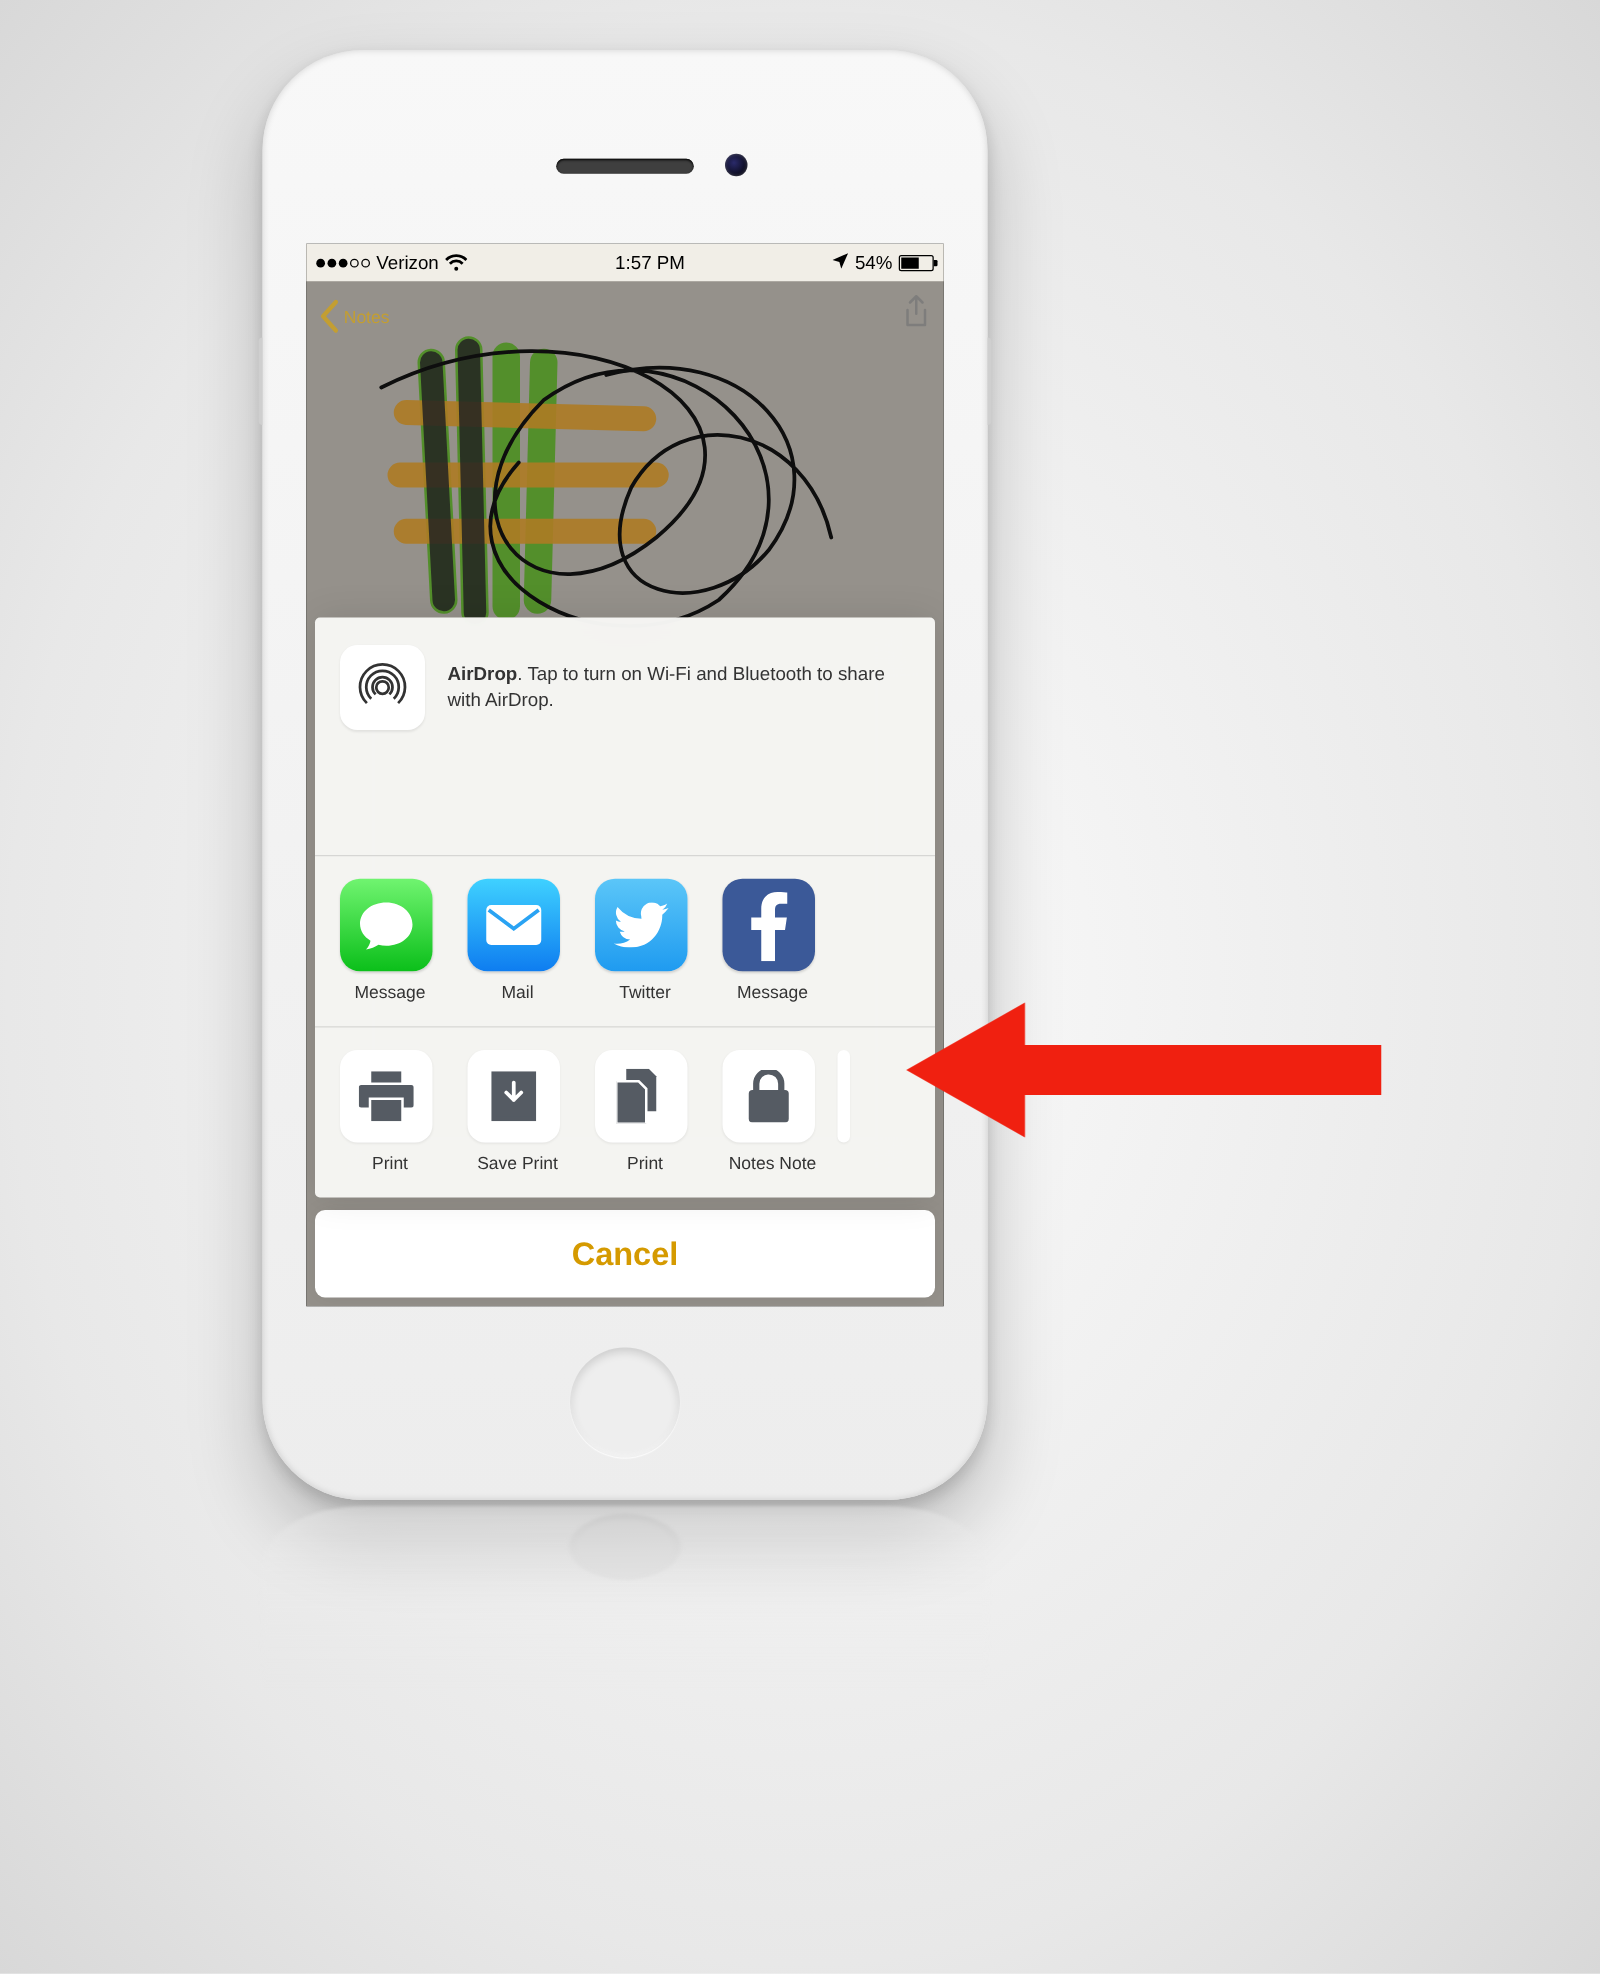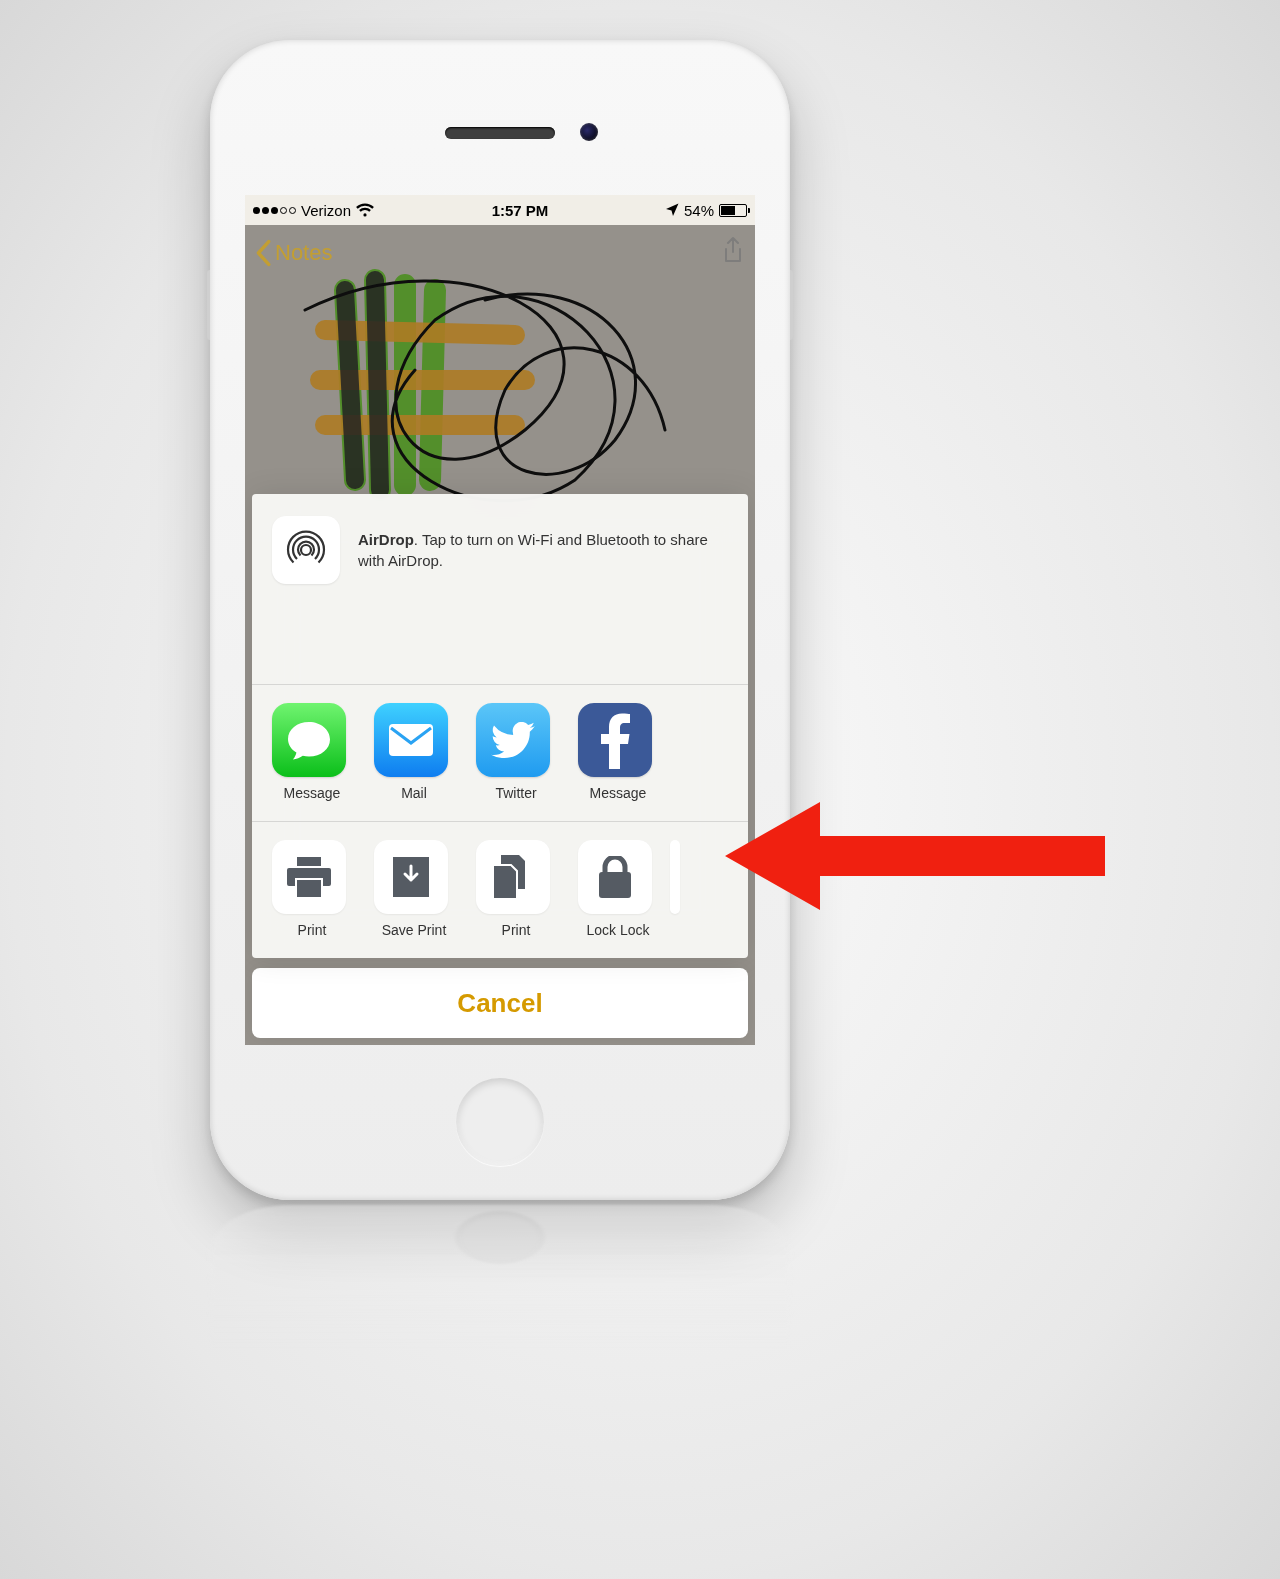--- a/index.html
+++ b/index.html
@@ -128,21 +128,21 @@
     display:flex;
     align-items:center;
     justify-content:space-between;
     padding:0 10px;
     z-index:5;
   }
   .nav-back {
     display:flex;
     align-items:center;
     color:rgba(200,160,40,.9);
-    font-size:22px;
+    font-size:14px;
     gap:4px;
   }
   .nav-back svg { height:28px; }
   .nav-share svg { height:30px; }
 
   .sketch {
     position:relative;
     height:260px;
     z-index:5;
     filter:brightness(.8);
@@ -304,21 +304,21 @@
             <span class="dot empty"></span>
               <span class="dot empty"></span>
           </div>
           <span>Verizon</span>
           <span class="wifi-icon">
             <svg width="18" height="14" viewBox="0 0 18 14">
                 <path d="M9 13.5a1.6 1.6 0 1 0 0-3.2 1.6 1.6 0 0 0 0 3.2Zm-4.3-4.8a6 6 0 0 1 8.6 0l1.6-1.6a8.3 8.3 0 0 0-11.8 0l1.6 1.6Zm-3-3a10.3 10.3 0 0 1 14.6 0l1.6-1.6a12.6 12.6 0 0 0-17.8 0l1.6 1.6Z" fill="#000"></path>
               </svg>
           </span>
         </div>
-        <div style="font-weight:700">1:57 PM</div>
+        <div style="font-weight:400">1:57 PM</div>
         <div class="status-right">
           <span>
             <svg width="13" height="13" viewBox="0 0 13 13">
                 <path d="M12.5.5 0 6l5.5 1.5L7 13 12.5.5Z" fill="#000"></path>
               </svg>
           </span>
           <span>54%</span>
           <span class="battery-icon">
               <span class="battery-fill"></span>
             </span>
@@ -439,21 +439,21 @@
             </div>
             <span class="share-label">Print</span>
           </div>
           <div class="share-item">
             <div class="action-icon">
               <svg width="36" height="42" viewBox="0 0 36 42">
                   <path d="M8 16V11a10 10 0 0 1 20 0v5" fill="none" stroke="#555b63" stroke-width="5"></path>
                   <rect x="2" y="16" width="32" height="26" rx="3" fill="#555b63"></rect>
                 </svg>
             </div>
-            <span class="share-label">Lock Lock</span>
+            <span class="share-label">Notes Note</span>
           </div>
           <div class="share-item" style="width:10px;margin-left:-10px">
             <div class="action-icon" style="width:10px"></div>
           </div>
         </div>
       </div>
 
       <div class="cancel-button">
         <span>Cancel</span>
       </div>

